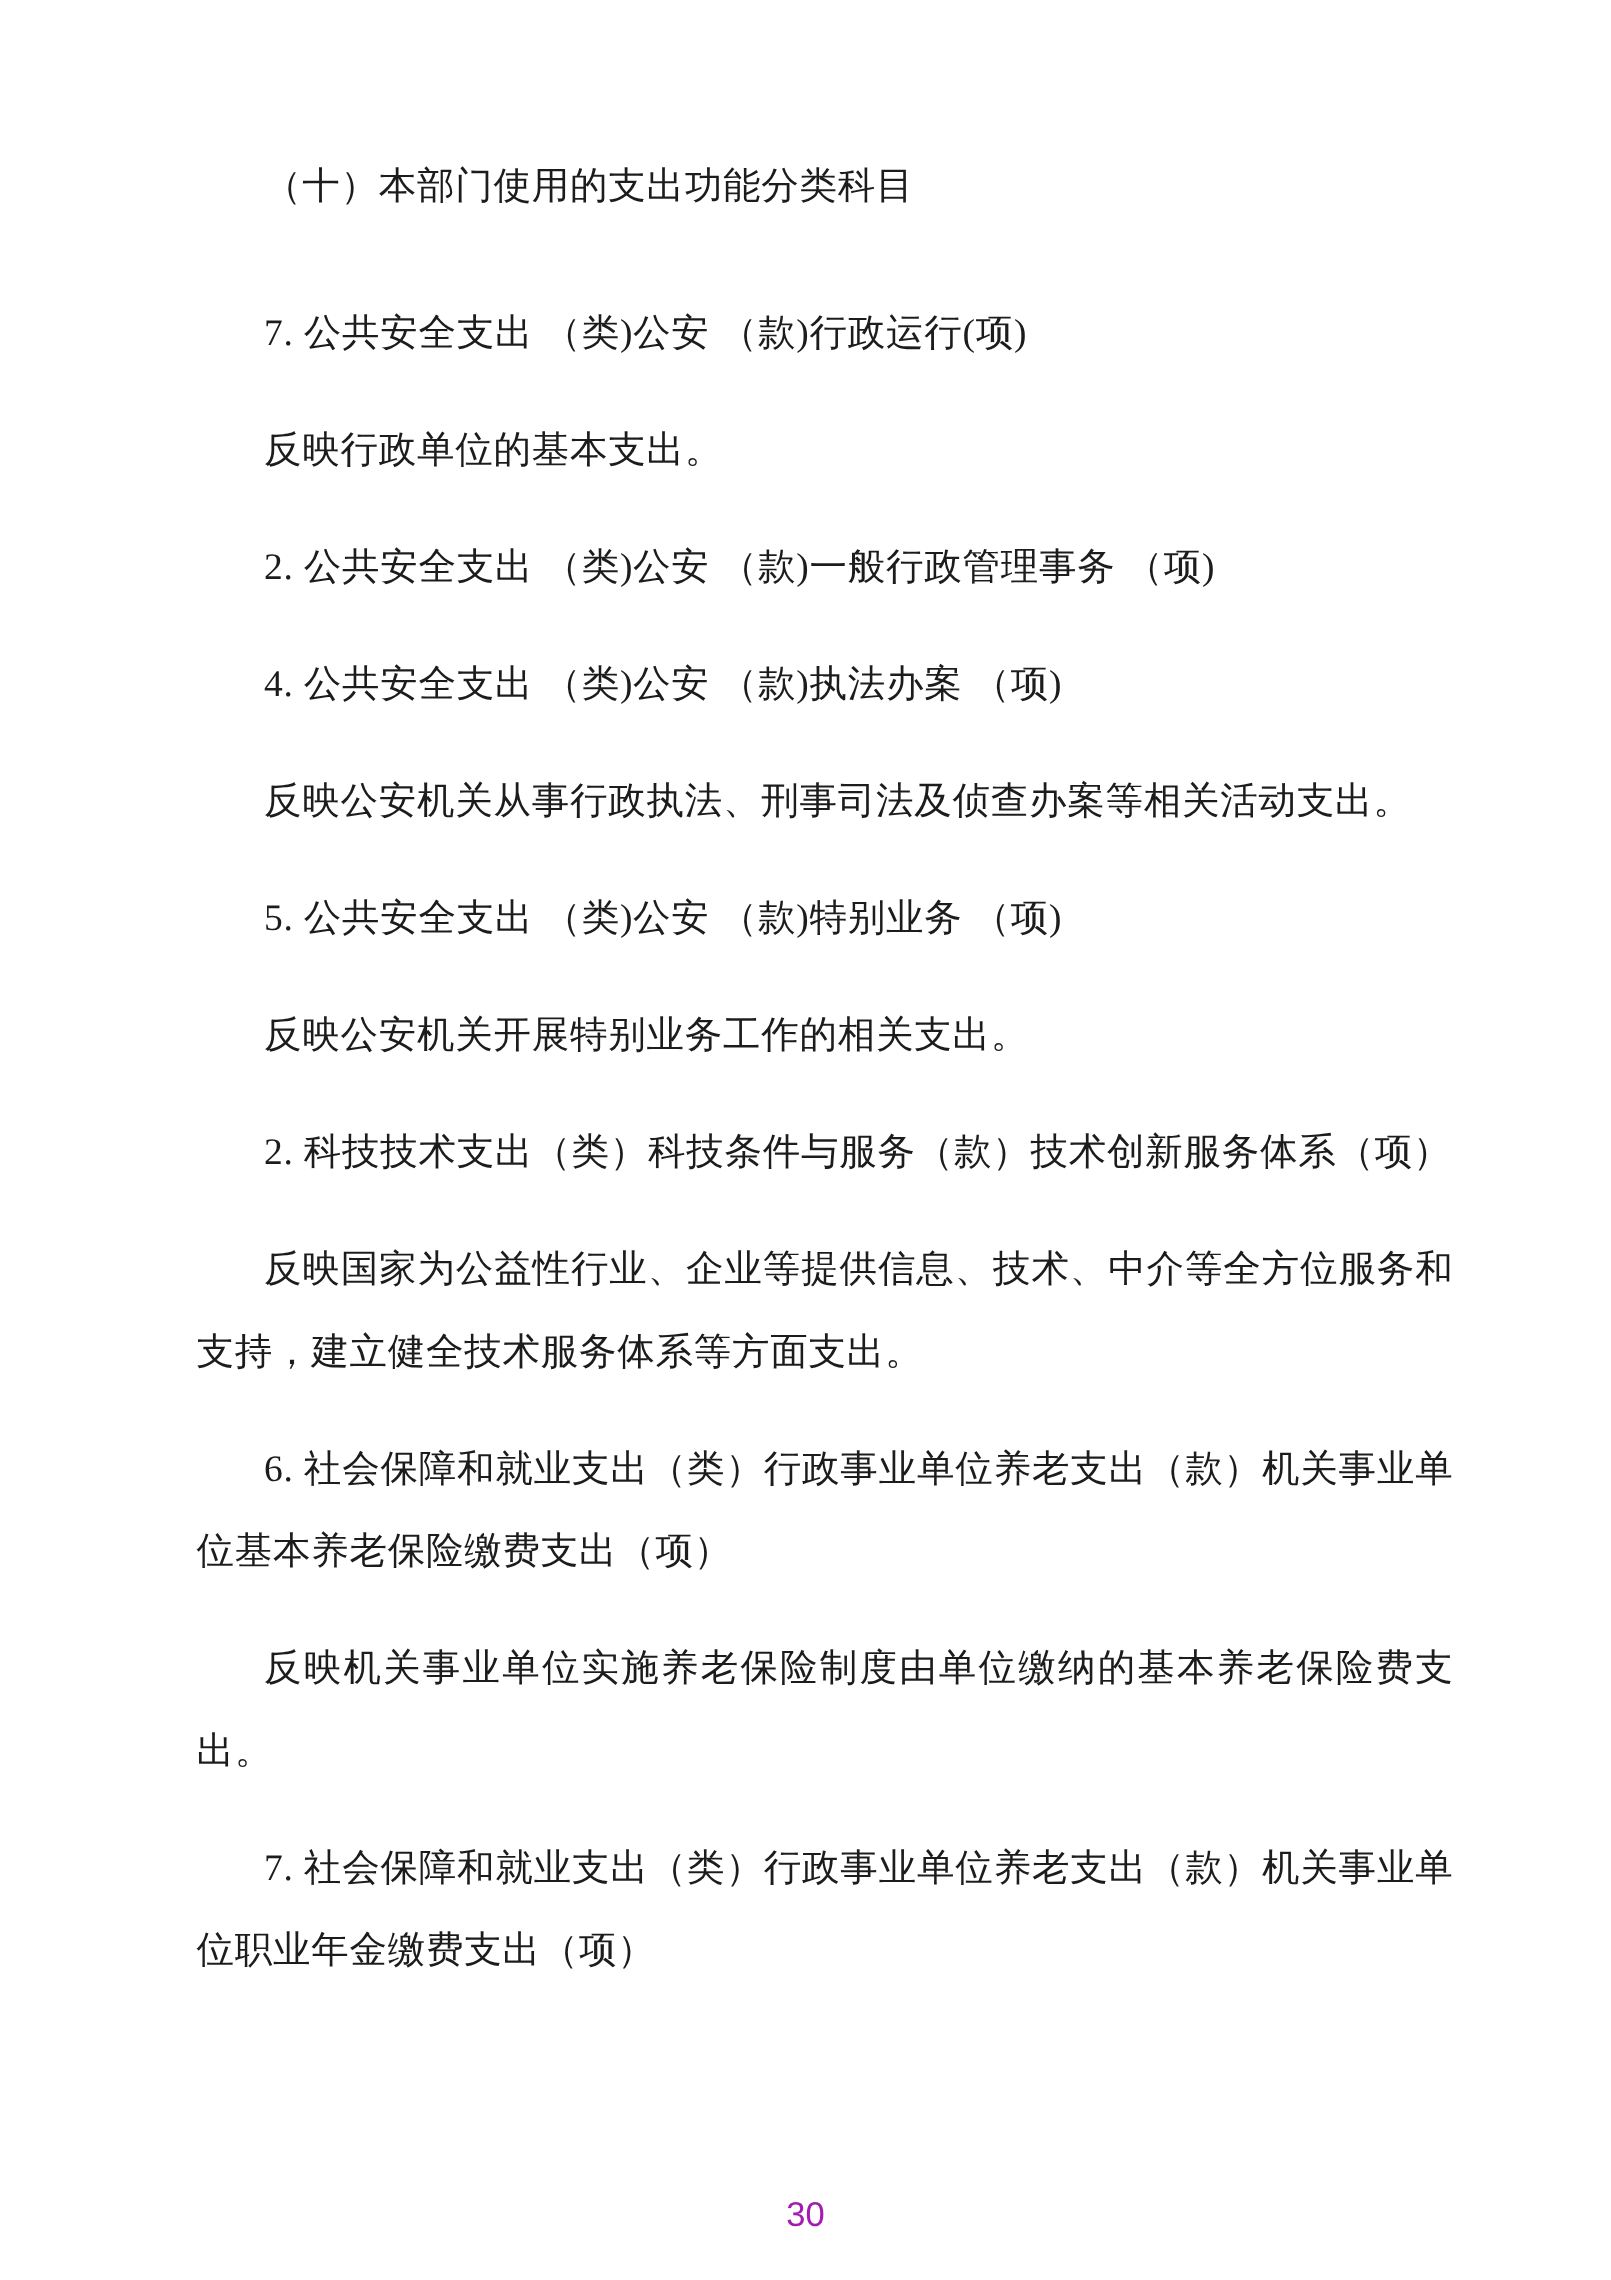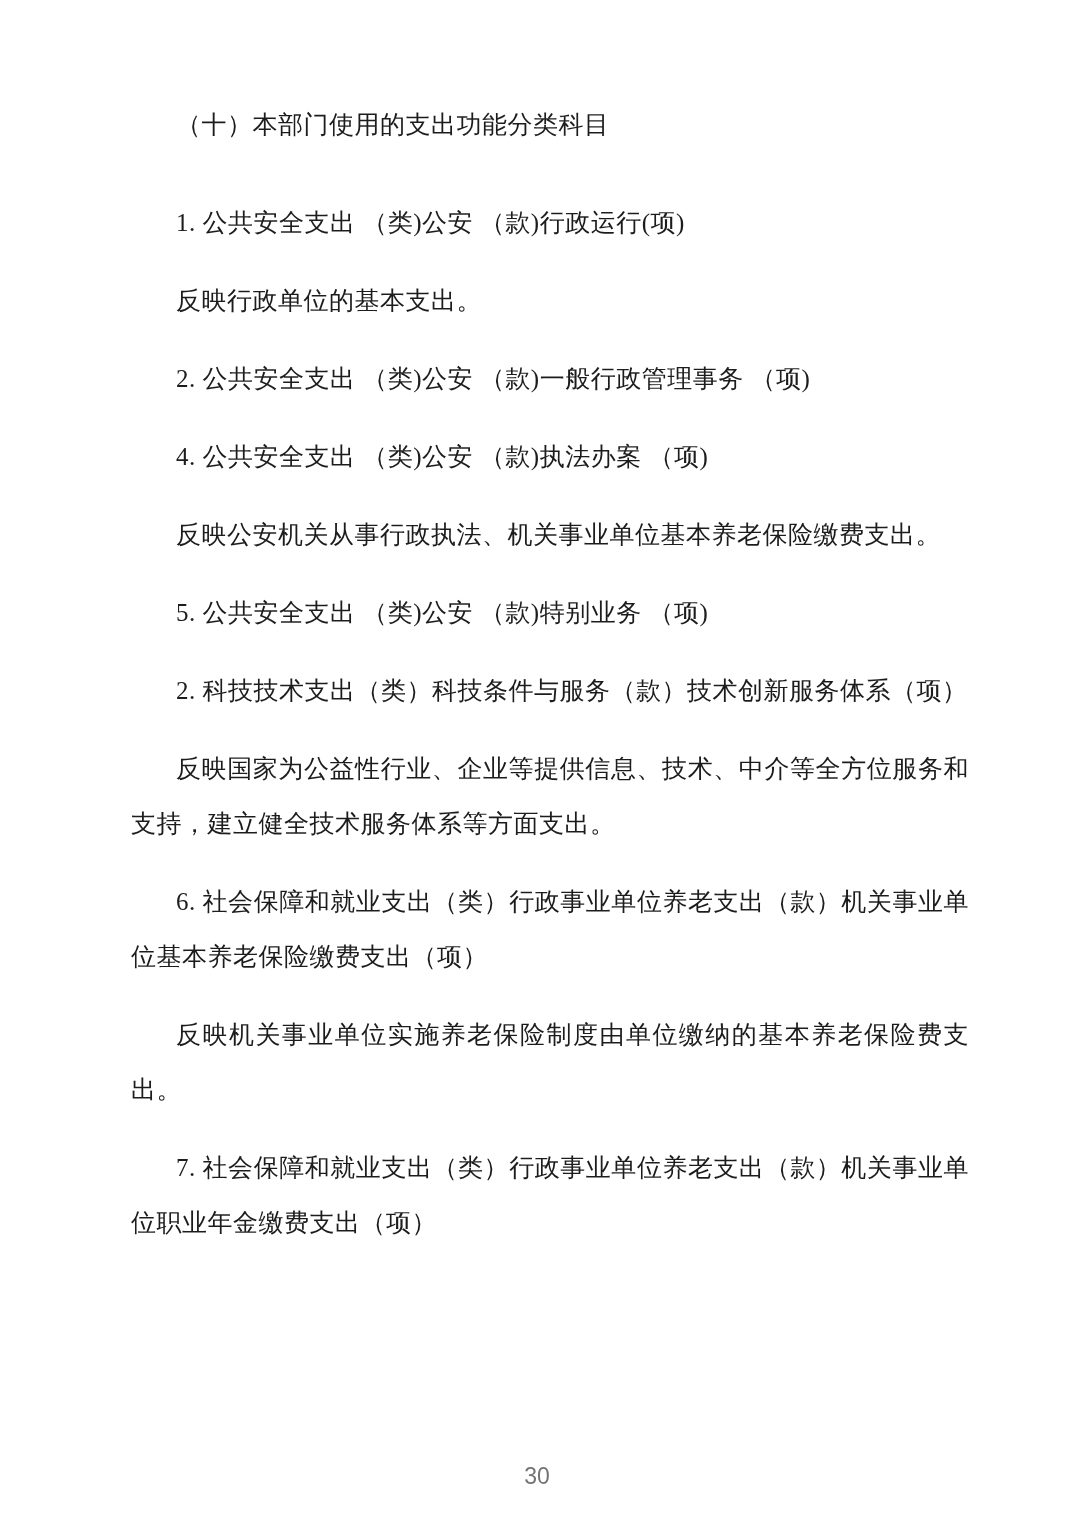--- a/index.html
+++ b/index.html
@@ -34,40 +34,41 @@
   }
 
   .page-number {
     position: absolute;
     left: 0;
     right: 0;
     bottom: 30px;
     text-align: center;
     font-family: "Liberation Sans", "DejaVu Sans", sans-serif;
     font-size: 23px;
-    color: #737373;
+    color: #a21caf;
   }
 </style>
 </head>
 <body>
 
 <div class="page">
   <div class="content">
 
     <p class="heading">（十）本部门使用的支出功能分类科目</p>
 
-    <p>1. 公共安全支出 （类)公安 （款)行政运行(项)</p>
+    <p>7. 公共安全支出 （类)公安 （款)行政运行(项)</p>
     <p>反映行政单位的基本支出。</p>
 
     <p>2. 公共安全支出 （类)公安 （款)一般行政管理事务 （项)</p>
 
     <p>4. 公共安全支出 （类)公安 （款)执法办案 （项)</p>
-    <p>反映公安机关从事行政执法、机关事业单位基本养老保险缴费支出。</p>
+    <p>反映公安机关从事行政执法、刑事司法及侦查办案等相关活动支出。</p>
 
     <p>5. 公共安全支出 （类)公安 （款)特别业务 （项)</p>
+    <p>反映公安机关开展特别业务工作的相关支出。</p>
 
     <p>2. 科技技术支出（类）科技条件与服务（款）技术创新服务体系（项）</p>
     <p>反映国家为公益性行业、企业等提供信息、技术、中介等全方位服务和支持，建立健全技术服务体系等方面支出。</p>
 
     <p>6. 社会保障和就业支出（类）行政事业单位养老支出（款）机关事业单位基本养老保险缴费支出（项）</p>
     <p>反映机关事业单位实施养老保险制度由单位缴纳的基本养老保险费支出。</p>
 
     <p>7. 社会保障和就业支出（类）行政事业单位养老支出（款）机关事业单位职业年金缴费支出（项）</p>
 
   </div>

